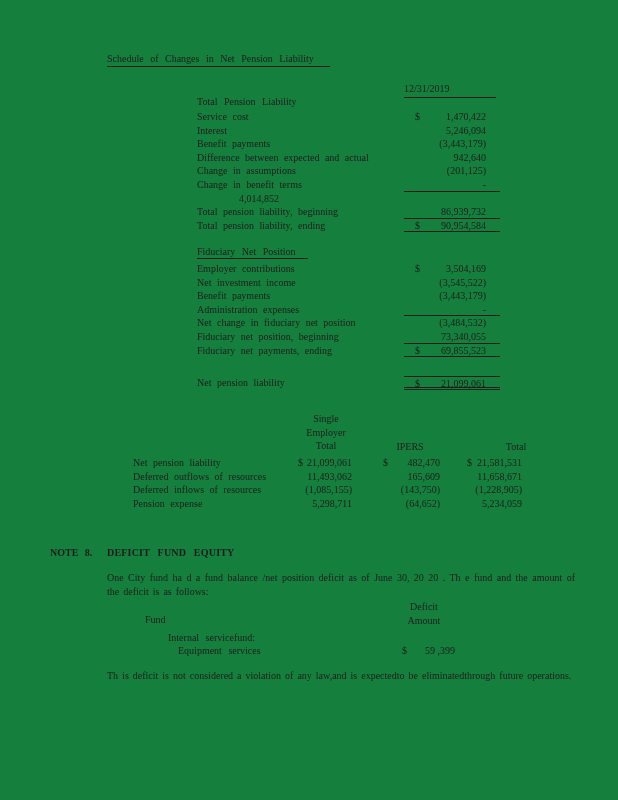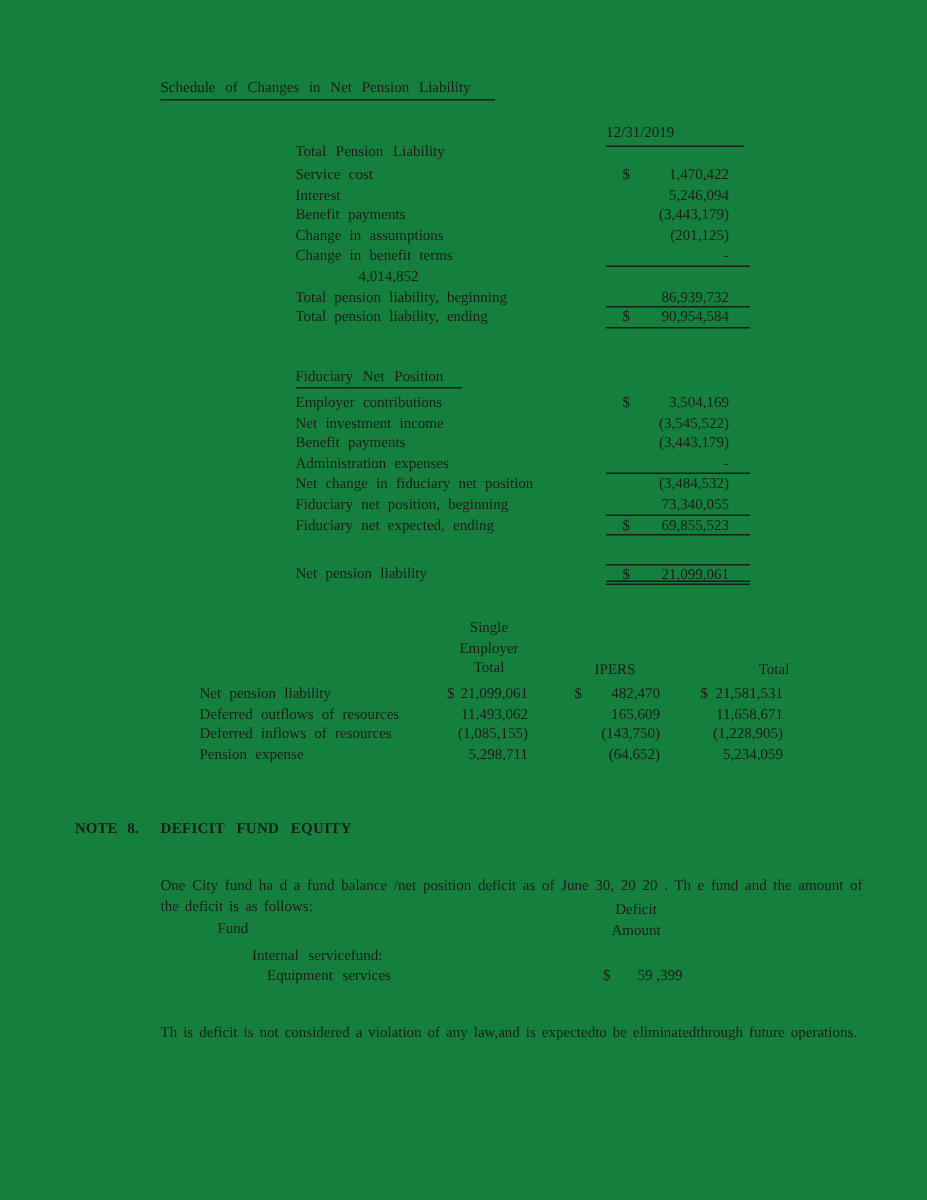--- a/index.html
+++ b/index.html
@@ -45,21 +45,21 @@
   .cell{box-sizing:border-box;display:flex;justify-content:space-between;}
   .c1{width:60px;padding:0 4px 0 2px;}
   .g1{width:20px;}
   .c2{width:68px;padding:0 4px 0 7px;}
   .g2{width:16px;}
   .c3{width:70px;padding:0 8px 0 7px;}
   
   .note-heading{left:50px;top:547px;display:flex;font-weight:bold;}
   .note-num{width:57px;word-spacing:4px;}
   .note-title{word-spacing:5px;letter-spacing:.2px;}
-  .para{line-height:13.8px;text-align:justify;word-spacing:1.5px;margin-top:13px;}
+  .para{line-height:13.8px;text-align:justify;word-spacing:1.5px;}
   .fund-hdr{left:145px;top:614px;}
   .deficit-hdr{left:396px;top:600px;width:56px;text-align:center;line-height:13.6px;}
   .isf{left:168px;top:632px;word-spacing:4px;}
   .isf-item{left:178px;top:645px;word-spacing:4px;}
   .isf-amt{left:398px;top:645px;width:60px;display:flex;justify-content:space-between;padding:0 3px 0 4px;box-sizing:border-box;}
 </style>
 </head>
 <body>
 
 <div class="page">
@@ -86,20 +86,27 @@
         </span>
     </div>
     <div class="srow">
       <span class="lbl">Benefit payments</span>
       <span class="val">
           <span></span>
           <span>(3,443,179)</span>
         </span>
     </div>
     <div class="srow">
+      <span class="lbl">Difference between expected and actual</span>
+      <span class="val">
+          <span></span>
+          <span>942,640</span>
+        </span>
+    </div>
+    <div class="srow">
       <span class="lbl">Change in assumptions</span>
       <span class="val">
           <span></span>
           <span>(201,125)</span>
         </span>
     </div>
     <div class="srow">
       <span class="lbl">Change in benefit terms</span>
       <span class="val u">
           <span></span>
@@ -167,21 +174,21 @@
         </span>
     </div>
     <div class="srow">
       <span class="lbl">Fiduciary net position, beginning</span>
       <span class="val u">
           <span></span>
           <span>73,340,055</span>
         </span>
     </div>
     <div class="srow">
-      <span class="lbl">Fiduciary net expected, ending</span>
+      <span class="lbl">Fiduciary net payments, ending</span>
       <span class="val u">
           <span>$</span>
           <span>69,855,523</span>
         </span>
     </div>
   </div>
 
   <div class="abs npl-row">
     <div class="srow">
       <span class="lbl">Net pension liability</span>

